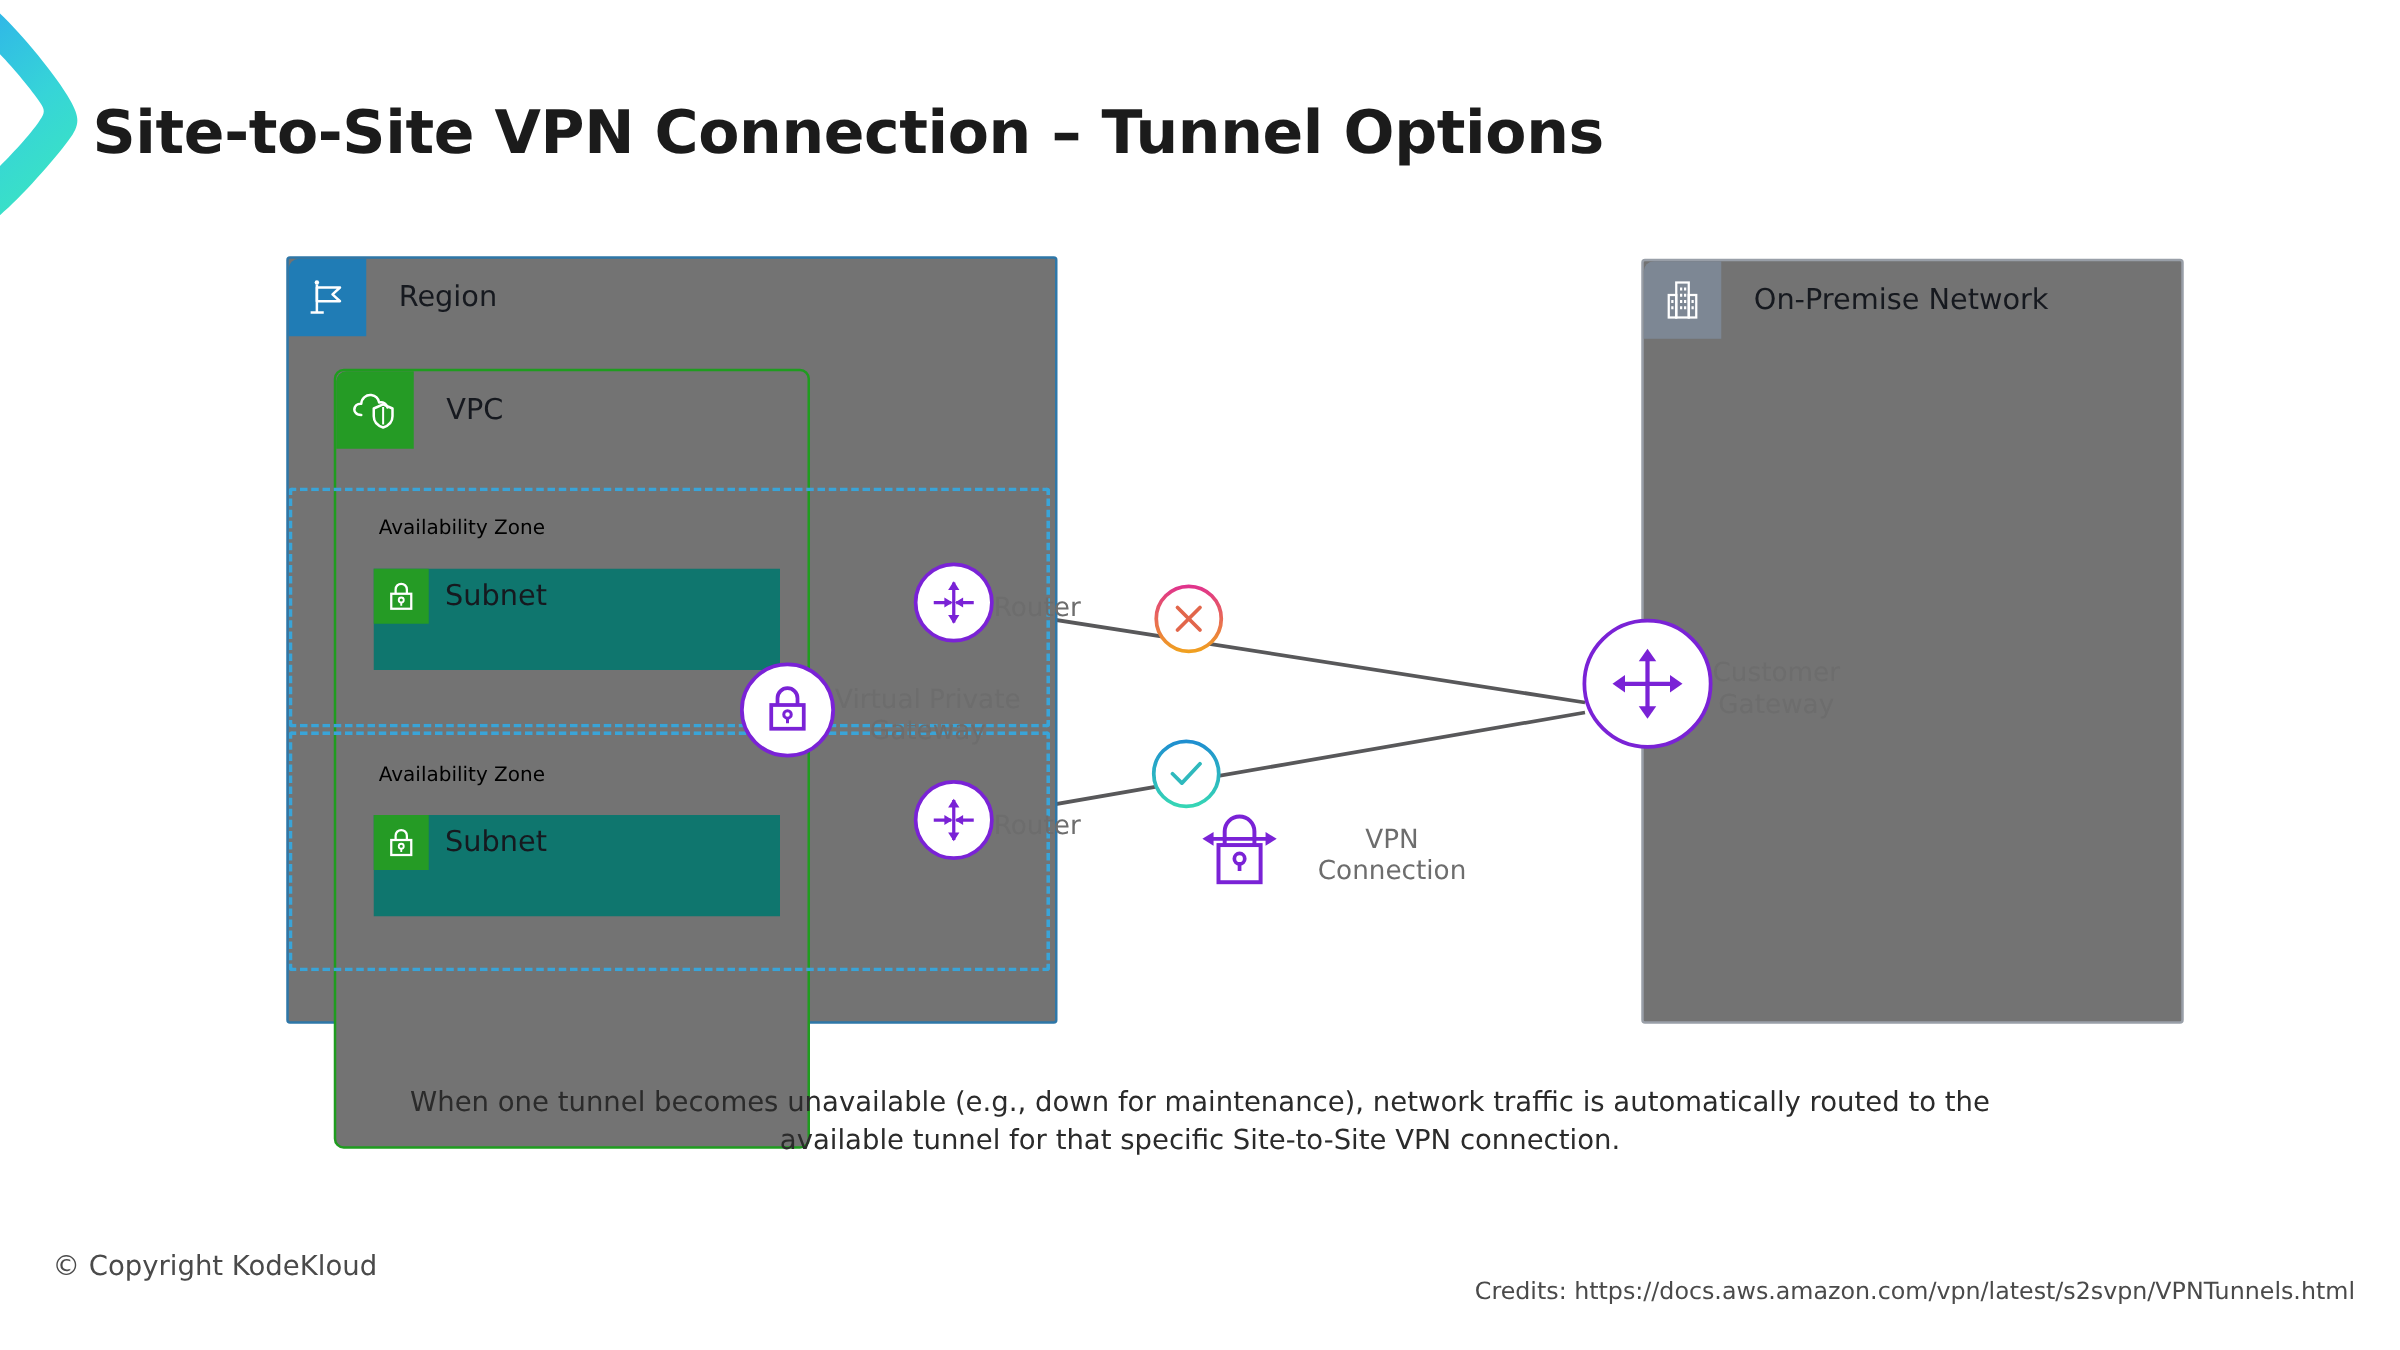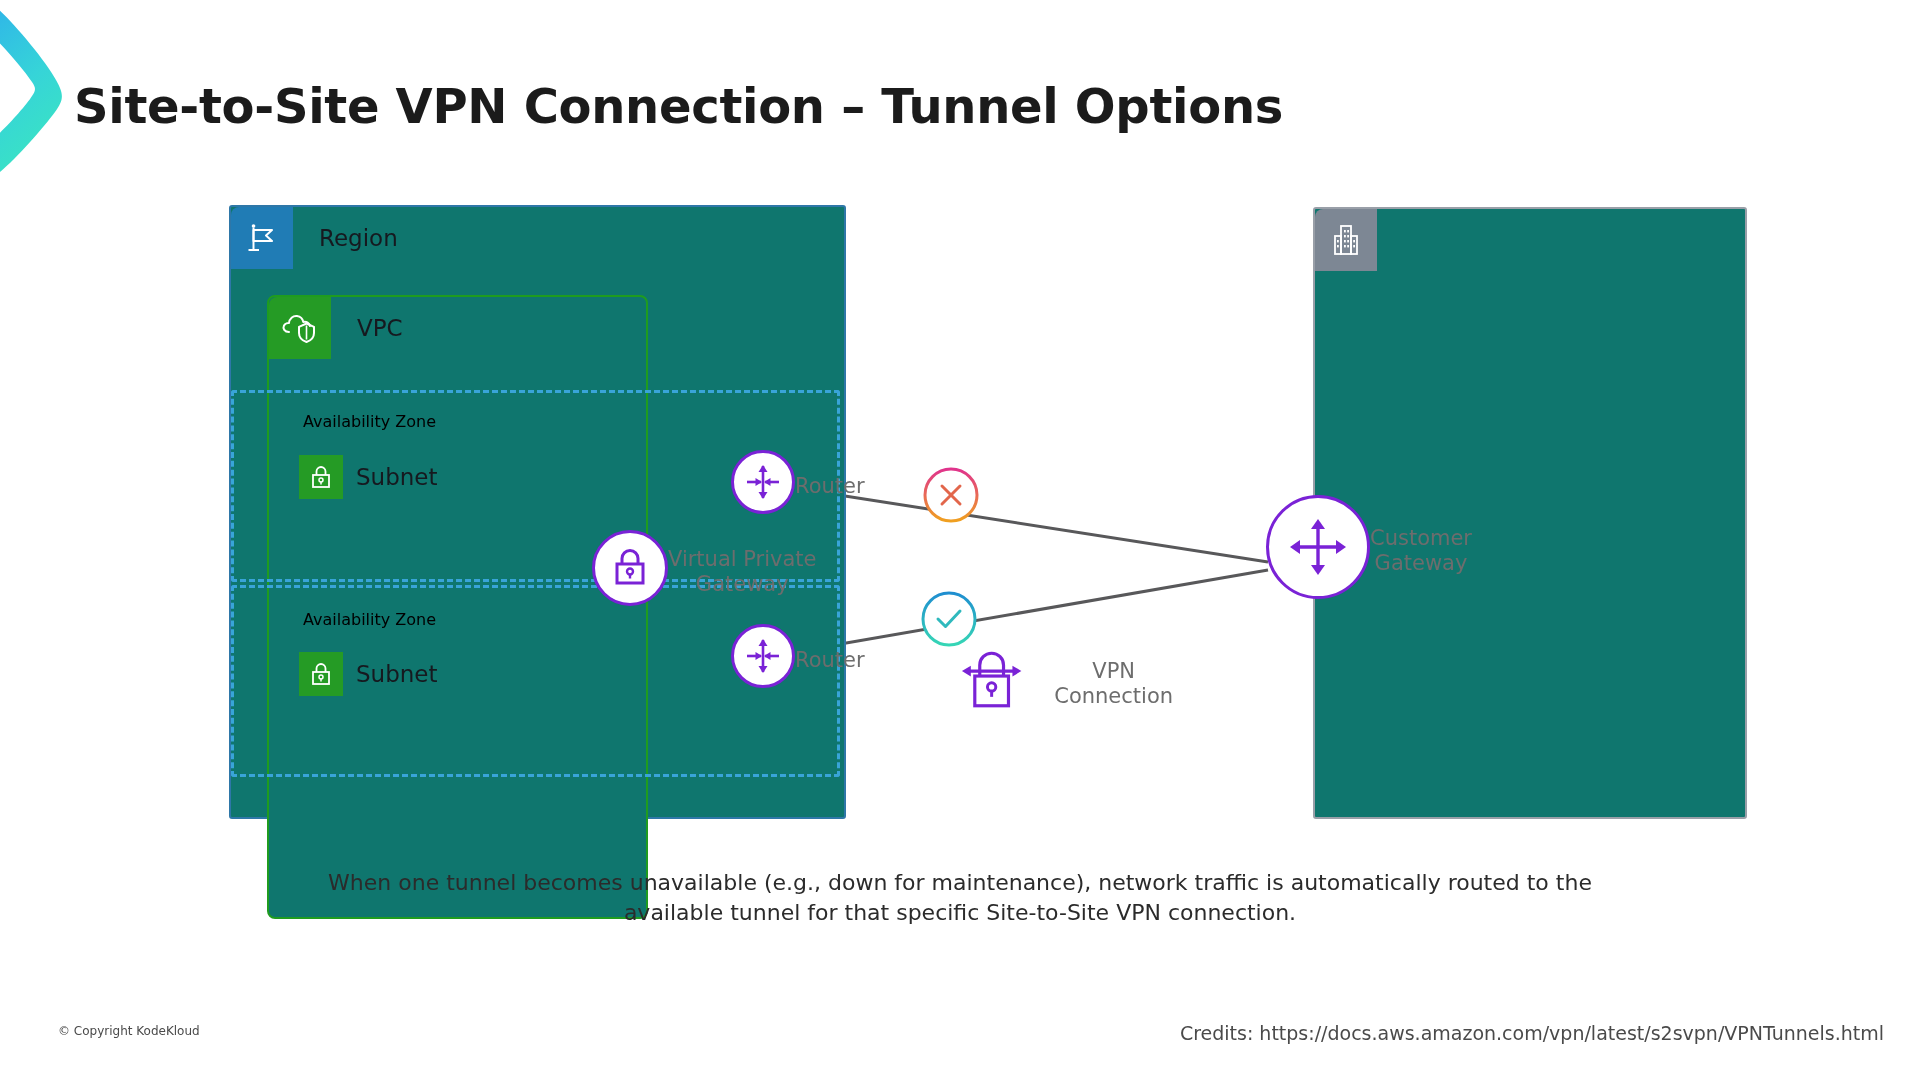--- a/index.html
+++ b/index.html
@@ -35,21 +35,21 @@
     font-weight: 600;
     letter-spacing: -0.3px;
     color: #1b1b1b;
     white-space: nowrap;
   }
 
   
   .group-box {
     position: absolute;
     box-sizing: border-box;
-    background: #0f766e;
+    background: #737373;
   }
   .group-box > .gb-header {
     position: absolute;
     left: 0;
     top: 0;
     width: 62px;
     height: 62px;
     display: flex;
     align-items: center;
     justify-content: center;
@@ -232,24 +232,23 @@
     text-align: center;
     font-size: 22px;
     line-height: 1.36;
     color: #2b2b2b;
   }
 
   
   .footer-left {
     position: absolute;
     left: 42px;
-    top: 1024px;
-    font-size: 12px;
+    top: 1001px;
+    font-size: 22px;
     color: #4a4a4a;
-    margin-left: 16px;
   }
   .footer-right {
     position: absolute;
     right: 36px;
     top: 1022px;
     font-size: 19px;
     color: #4a4a4a;
     white-space: nowrap;
   }
 </style>
@@ -346,20 +345,21 @@
       <rect x="13" y="17" width="1.8" height="2.4" fill="#ffffff"></rect>
       <rect x="16.2" y="17" width="1.8" height="2.4" fill="#ffffff"></rect>
       <rect x="13" y="22" width="1.8" height="2.4" fill="#ffffff"></rect>
       <rect x="16.2" y="22" width="1.8" height="2.4" fill="#ffffff"></rect>
       <rect x="6" y="17" width="1.8" height="2.4" fill="#ffffff"></rect>
       <rect x="22.2" y="17" width="1.8" height="2.4" fill="#ffffff"></rect>
       <rect x="6" y="22" width="1.8" height="2.4" fill="#ffffff"></rect>
       <rect x="22.2" y="22" width="1.8" height="2.4" fill="#ffffff"></rect>
     </svg>
   </div>
+  <div class="gb-label">On-Premise Network</div>
 </div>
 
 <div class="node" id="node-vpg">
   <div class="node-ring">
     <svg width="40" height="42" viewBox="0 0 40 42">
       <rect x="7" y="17" width="26" height="19" fill="none" stroke="#7a22d6" stroke-width="3"></rect>
       <path d="M12,17 L12,11.5 A8,8 0 0,1 28,11.5 L28,17" fill="none" stroke="#7a22d6" stroke-width="3"></path>
       <circle cx="20" cy="24.5" r="3" fill="none" stroke="#7a22d6" stroke-width="2.4"></circle>
       <line x1="20" y1="27" x2="20" y2="31.5" stroke="#7a22d6" stroke-width="2.4"></line>
     </svg>

